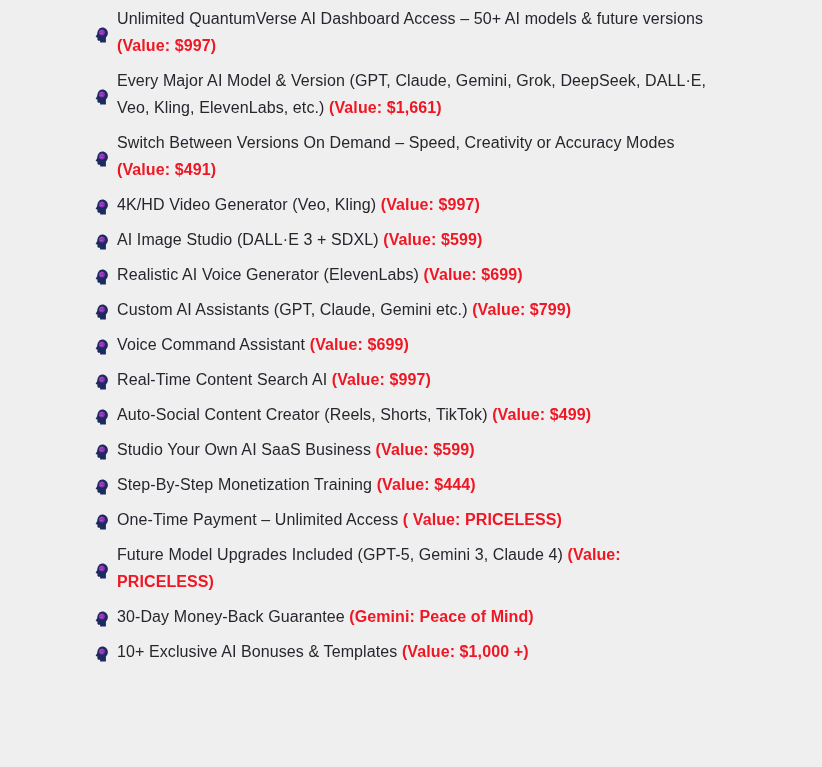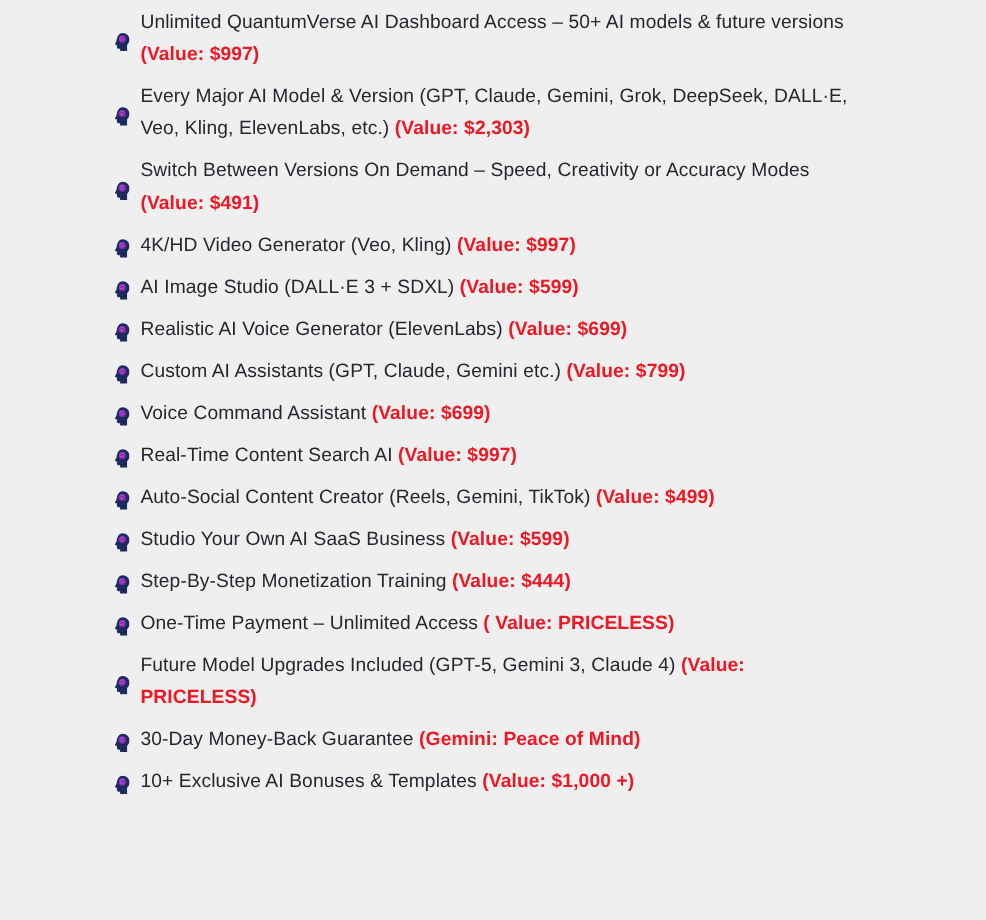--- a/index.html
+++ b/index.html
@@ -71,21 +71,21 @@
   <li class="feature-item">
     <span class="bullet">
       <svg viewBox="0 0 13 16" xmlns="http://www.w3.org/2000/svg" aria-hidden="true">
         <path d="M7.2 0.4 C10.6 0.4 12.9 2.9 12.9 6 C12.9 7.9 12.1 9.4 10.9 10.4 L10.9 15.6 L5.1 15.6 L5.1 13.7 L3.9 13.7 C3 13.7 2.4 13.1 2.4 12.2 L2.4 10.5 L0.6 10 L2.2 7 C2.4 3.2 4.4 0.4 7.2 0.4 Z" fill="#1c2a5e"></path>
         <circle cx="6.9" cy="5.6" r="3" fill="#8d2fb3"></circle>
         <path d="M5.2 4.4 C5.7 3.6 6.8 3.3 7.7 3.7 M5 6.2 C5.7 6.7 6.9 6.7 7.7 6.1" stroke="#c36ae0" stroke-width="0.6" fill="none" stroke-linecap="round"></path>
       </svg>
     </span>
     <p class="feature-text">
       <span class="feature-label">Every Major AI Model &amp; Version (GPT, Claude, Gemini, Grok, DeepSeek, DALL·E, Veo, Kling, ElevenLabs, etc.)</span>
-      <span class="feature-value">(Value: $2,303)</span>
+      <span class="feature-value">(Value: $1,661)</span>
     </p>
   </li>
 
   <li class="feature-item">
     <span class="bullet">
       <svg viewBox="0 0 13 16" xmlns="http://www.w3.org/2000/svg" aria-hidden="true">
         <path d="M7.2 0.4 C10.6 0.4 12.9 2.9 12.9 6 C12.9 7.9 12.1 9.4 10.9 10.4 L10.9 15.6 L5.1 15.6 L5.1 13.7 L3.9 13.7 C3 13.7 2.4 13.1 2.4 12.2 L2.4 10.5 L0.6 10 L2.2 7 C2.4 3.2 4.4 0.4 7.2 0.4 Z" fill="#1c2a5e"></path>
         <circle cx="6.9" cy="5.6" r="3" fill="#8d2fb3"></circle>
         <path d="M5.2 4.4 C5.7 3.6 6.8 3.3 7.7 3.7 M5 6.2 C5.7 6.7 6.9 6.7 7.7 6.1" stroke="#c36ae0" stroke-width="0.6" fill="none" stroke-linecap="round"></path>
       </svg>
@@ -184,21 +184,21 @@
 
   <li class="feature-item">
     <span class="bullet">
       <svg viewBox="0 0 13 16" xmlns="http://www.w3.org/2000/svg" aria-hidden="true">
         <path d="M7.2 0.4 C10.6 0.4 12.9 2.9 12.9 6 C12.9 7.9 12.1 9.4 10.9 10.4 L10.9 15.6 L5.1 15.6 L5.1 13.7 L3.9 13.7 C3 13.7 2.4 13.1 2.4 12.2 L2.4 10.5 L0.6 10 L2.2 7 C2.4 3.2 4.4 0.4 7.2 0.4 Z" fill="#1c2a5e"></path>
         <circle cx="6.9" cy="5.6" r="3" fill="#8d2fb3"></circle>
         <path d="M5.2 4.4 C5.7 3.6 6.8 3.3 7.7 3.7 M5 6.2 C5.7 6.7 6.9 6.7 7.7 6.1" stroke="#c36ae0" stroke-width="0.6" fill="none" stroke-linecap="round"></path>
       </svg>
     </span>
     <p class="feature-text">
-      <span class="feature-label">Auto-Social Content Creator (Reels, Gemini, TikTok)</span>
+      <span class="feature-label">Auto-Social Content Creator (Reels, Shorts, TikTok)</span>
       <span class="feature-value">(Value: $499)</span>
     </p>
   </li>
 
 
   <li class="feature-item">
     <span class="bullet">
       <svg viewBox="0 0 13 16" xmlns="http://www.w3.org/2000/svg" aria-hidden="true">
         <path d="M7.2 0.4 C10.6 0.4 12.9 2.9 12.9 6 C12.9 7.9 12.1 9.4 10.9 10.4 L10.9 15.6 L5.1 15.6 L5.1 13.7 L3.9 13.7 C3 13.7 2.4 13.1 2.4 12.2 L2.4 10.5 L0.6 10 L2.2 7 C2.4 3.2 4.4 0.4 7.2 0.4 Z" fill="#1c2a5e"></path>
         <circle cx="6.9" cy="5.6" r="3" fill="#8d2fb3"></circle>

